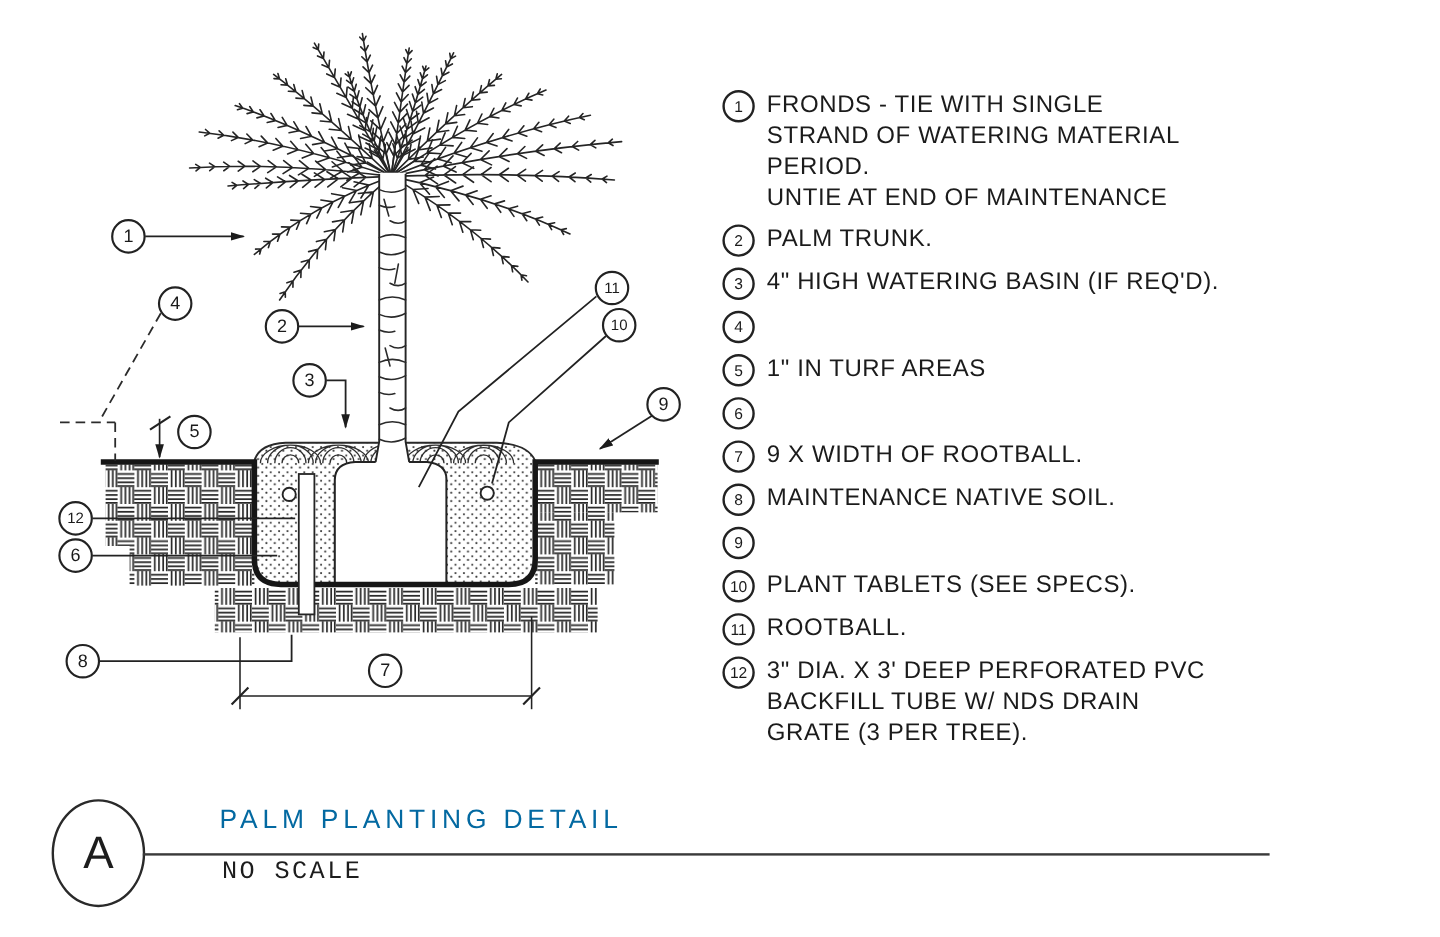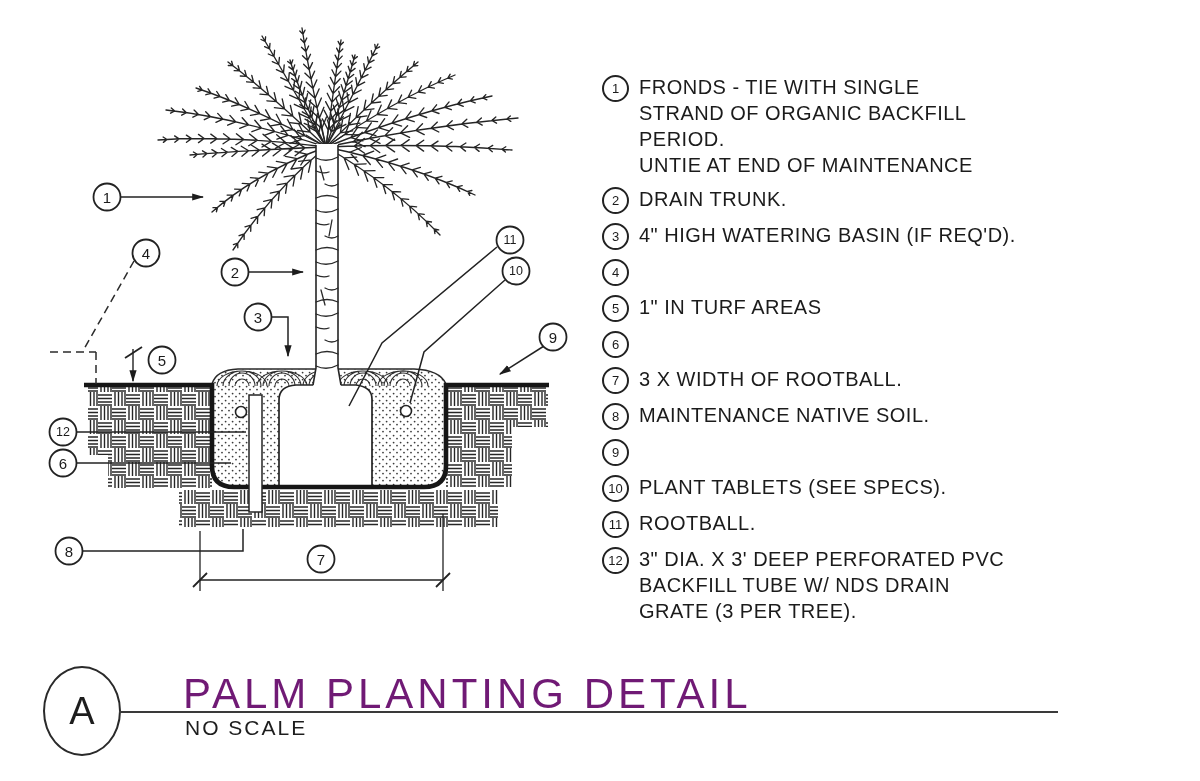--- a/index.html
+++ b/index.html
@@ -14,24 +14,24 @@
            display:flex;align-items:center;justify-content:center;
            font-size:13px;line-height:1;margin-top:1px;margin-right:10px;color:#1b1b1b;}
   .llines{font-size:20px;line-height:26px;letter-spacing:0.5px;white-space:nowrap;
           font-stretch:condensed;}
   
   #titleblock{position:absolute;left:0;top:640px;width:1200px;height:141px;}
   .detail-circle{position:absolute;left:43px;top:26px;width:74px;height:86px;
                  border:2.5px solid #2a2a2a;border-radius:50%;
                  display:flex;align-items:center;justify-content:center;}
   .detail-letter{font-size:38px;color:#1d1d1d;}
-  .tb-title{position:absolute;left:183px;top:30px;font-size:42px;letter-spacing:4px;
-            white-space:nowrap;color:#701a75;}
+  .tb-title{position:absolute;left:183px;top:30px;font-size:22px;letter-spacing:4px;
+            white-space:nowrap;color:#0369a1;}
   .tb-rule{position:absolute;left:119px;top:71px;width:939px;height:2px;background:#3a3a3a;}
-  .tb-scale{position:absolute;left:185px;top:76px;font-size:21px;letter-spacing:2px;color:#1d1d1d;}
+  .tb-scale{position:absolute;left:185px;top:76px;font-size:21px;letter-spacing:2px;color:#1d1d1d;font-family:Liberation Mono, monospace;}
 </style>
 </head>
 <body>
 
 <div id="stage">
 
   <svg id="drawing" width="600" height="650" viewBox="0 0 600 650">
     <defs>
       <pattern id="basket" width="28" height="28" patternUnits="userSpaceOnUse">
         <g stroke="#262626" stroke-width="1.4">
@@ -192,29 +192,29 @@
             <text x="63" y="432" text-anchor="middle" dominant-baseline="central" font-family="Liberation Sans, sans-serif" font-size="12.5" fill="#1b1b1b">12</text>
           </g>
       </g>
   </svg>
 
   <div id="legend">
       <div class="legend-item">
         <span class="lbubble">1</span>
         <div class="llines">
           <div>FRONDS - TIE WITH SINGLE</div>
-          <div>STRAND OF ORGANIC BACKFILL</div>
+          <div>STRAND OF WATERING MATERIAL</div>
           <div>PERIOD.</div>
           <div>UNTIE AT END OF MAINTENANCE</div>
         </div>
       </div>
       <div class="legend-item">
         <span class="lbubble">2</span>
         <div class="llines">
-          <div>DRAIN TRUNK.</div>
+          <div>PALM TRUNK.</div>
         </div>
       </div>
       <div class="legend-item">
         <span class="lbubble">3</span>
         <div class="llines">
           <div>4" HIGH WATERING BASIN (IF REQ'D).</div>
         </div>
       </div>
       <div class="legend-item">
         <span class="lbubble">4</span>
@@ -224,21 +224,21 @@
         <div class="llines">
           <div>1" IN TURF AREAS</div>
         </div>
       </div>
       <div class="legend-item">
         <span class="lbubble">6</span>
       </div>
       <div class="legend-item">
         <span class="lbubble">7</span>
         <div class="llines">
-          <div>3 X WIDTH OF ROOTBALL.</div>
+          <div>9 X WIDTH OF ROOTBALL.</div>
         </div>
       </div>
       <div class="legend-item">
         <span class="lbubble">8</span>
         <div class="llines">
           <div>MAINTENANCE NATIVE SOIL.</div>
         </div>
       </div>
       <div class="legend-item">
         <span class="lbubble">9</span>

